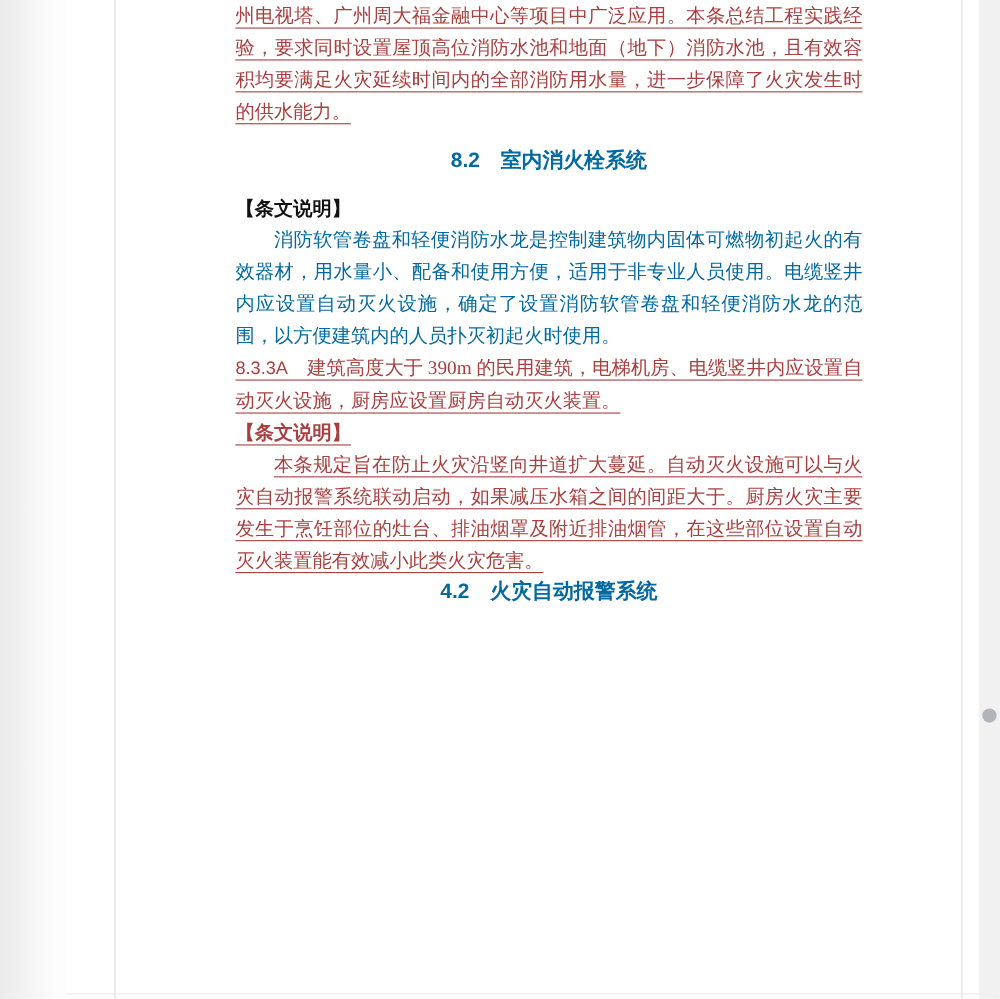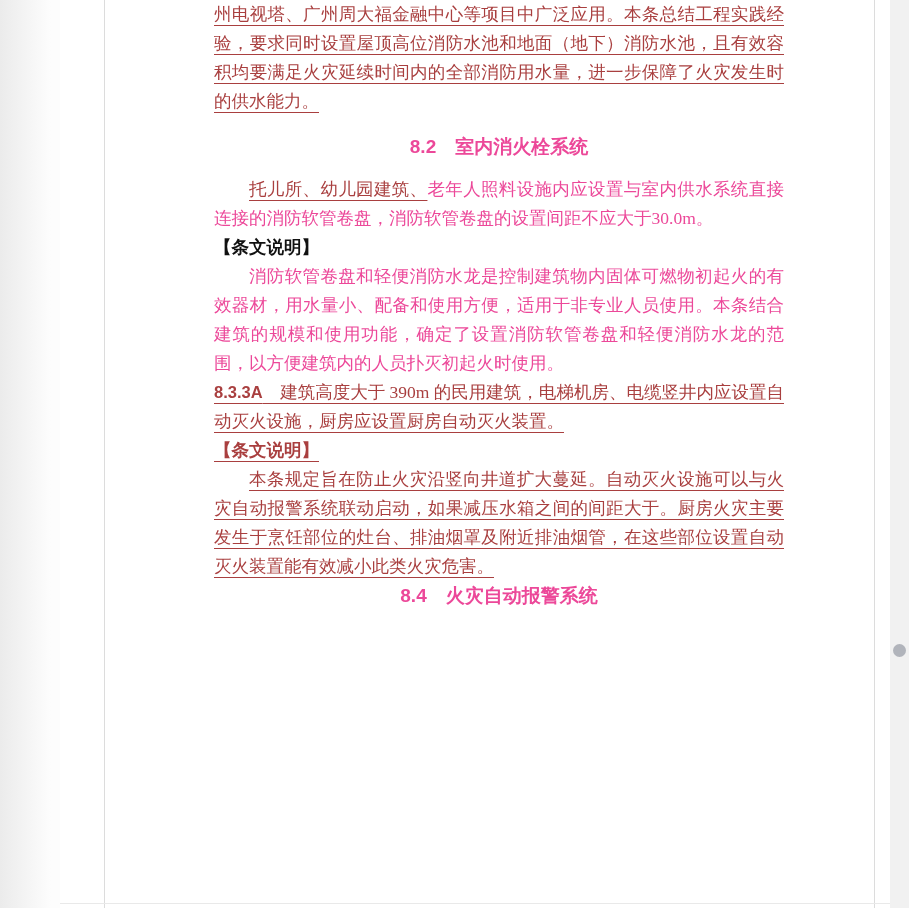--- a/index.html
+++ b/index.html
@@ -34,34 +34,34 @@
     margin:16px 0 14px 0;
     text-align:center;
     font-family:"Liberation Sans","DejaVu Sans",sans-serif;
     font-weight:bold;
     font-size:19px;
     line-height:29px;
     color:#111111;
     text-indent:0;
   }
   .heading.tight{margin:0 0 4px 0;}
-  .seg-black{color:#ec4899;}
+  .seg-black{color:#0369a1;}
   .seg-red-u{
     color:var(--accent-red,#a93f3f);
     text-decoration:underline;
     text-underline-offset:5px;
     text-decoration-thickness:1px;
   }
   .seg-num{
     font-family:"Liberation Sans","DejaVu Sans",sans-serif;
     font-weight:bold;color:#111111;font-size:16.5px;
   }
   .seg-num-red{
     font-family:"Liberation Sans","DejaVu Sans",sans-serif;
-    font-weight:bold;color:var(--accent-red,#a93f3f);font-size:16.5px;
+    font-weight:normal;color:var(--accent-red,#a93f3f);font-size:16.5px;
     text-decoration:underline;text-underline-offset:5px;text-decoration-thickness:1px;
   }
   .seg-label{
     font-family:"Liberation Sans","DejaVu Sans",sans-serif;
     font-weight:bold;color:#111111;
   }
   .seg-label-red{
     font-family:"Liberation Sans","DejaVu Sans",sans-serif;
     font-weight:bold;color:var(--accent-red,#a93f3f);
     text-decoration:underline;text-underline-offset:5px;text-decoration-thickness:1px;
@@ -82,27 +82,26 @@
 </style>
 </head>
 <body>
 
 <div class="left-shadow"></div>
 
 <div class="doc-page">
   <div class="doc-content">
       <p class="para"><span class="seg-red-u">州电视塔、广州周大福金融中心等项目中广泛应用。本条总结工程实践经验，要求同时设置屋顶高位消防水池和地面（地下）消防水池，且有效容积均要满足火灾延续时间内的全部消防用水量，进一步保障了火灾发生时的供水能力。</span></p>
       <h2 class="heading"><span class="seg-black">8.2　室内消火栓系统</span></h2>
-      <p class="para indent"><span class="seg-red-u">托儿所、幼儿园建筑、</span><span class="seg-black">老年人照料设施内应设置与室内供水系统直接连接的消防软管卷盘，消防软管卷盘的设置间距不应大于30.0m。</span></p>
       <p class="para"><span class="seg-label">【条文说明】</span></p>
-      <p class="para indent"><span class="seg-black">消防软管卷盘和轻便消防水龙是控制建筑物内固体可燃物初起火的有效器材，用水量小、配备和使用方便，适用于非专业人员使用。本条结合建筑的规模和使用功能，确定了设置消防软管卷盘和轻便消防水龙的范围，以方便建筑内的人员扑灭初起火时使用。</span></p>
+      <p class="para indent"><span class="seg-black">消防软管卷盘和轻便消防水龙是控制建筑物内固体可燃物初起火的有效器材，用水量小、配备和使用方便，适用于非专业人员使用。电缆竖井内应设置自动灭火设施，确定了设置消防软管卷盘和轻便消防水龙的范围，以方便建筑内的人员扑灭初起火时使用。</span></p>
       <p class="para"><span class="seg-num-red">8.3.3A</span><span class="seg-red-u">　建筑高度大于 390m 的民用建筑，电梯机房、电缆竖井内应设置自动灭火设施，厨房应设置厨房自动灭火装置。</span></p>
       <p class="para"><span class="seg-label-red">【条文说明】</span></p>
       <p class="para indent"><span class="seg-red-u">本条规定旨在防止火灾沿竖向井道扩大蔓延。自动灭火设施可以与火灾自动报警系统联动启动，如果减压水箱之间的间距大于。厨房火灾主要发生于烹饪部位的灶台、排油烟罩及附近排油烟管，在这些部位设置自动灭火装置能有效减小此类火灾危害。</span></p>
-      <h2 class="heading tight"><span class="seg-black">8.4　火灾自动报警系统</span></h2>
+      <h2 class="heading tight"><span class="seg-black">4.2　火灾自动报警系统</span></h2>
       <p class="para"></p>
     </div>
 </div>
 
 <div class="bottom-line"></div>
 
 <div class="scroll-track">
   <div class="scroll-thumb"></div>
 </div>
 

